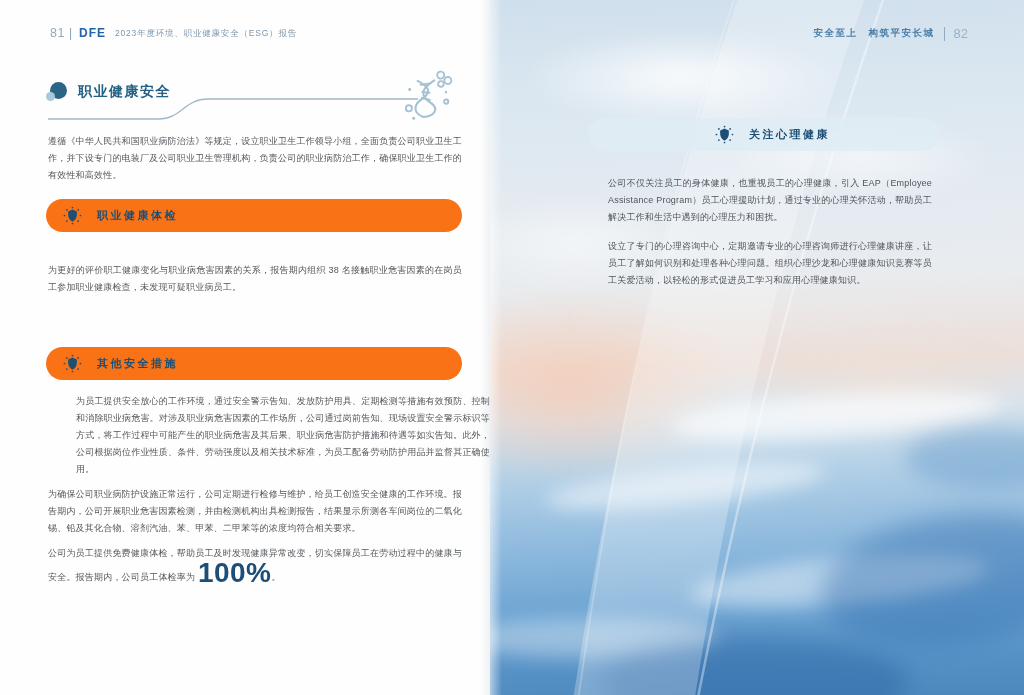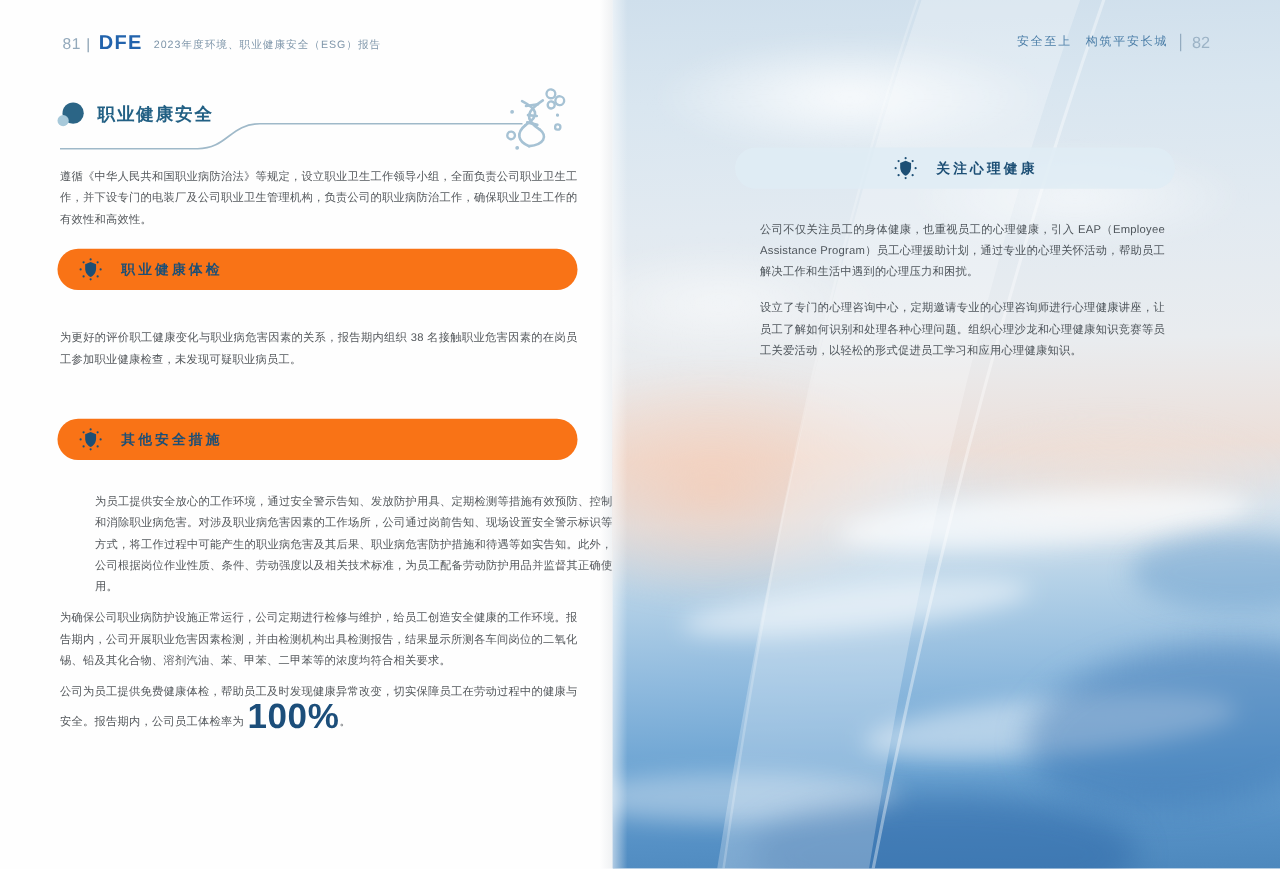--- a/index.html
+++ b/index.html
@@ -8,37 +8,37 @@
     font-family:"Liberation Sans","DejaVu Sans",sans-serif;
     background:#ffffff;
   }
   
   .page-left{position:absolute;left:0;top:0;width:490px;height:695px;background:#fefefe;}
   .gutter{position:absolute;left:480px;top:0;width:10px;height:695px;z-index:4;
     background:linear-gradient(90deg,rgba(110,130,150,0) 0%,rgba(110,130,150,0.10) 100%);}
   .header-left{position:absolute;top:26px;left:50px;display:flex;align-items:center;}
   .pageno-l{color:#93a9bb;font-size:12.5px;letter-spacing:0.5px;}
   .hsep{color:#8aa0b2;font-size:12px;margin:0 7px 0 4px;font-weight:300;}
-  .logo{color:#2263ac;font-weight:800;font-size:16px;letter-spacing:1px;}
+  .logo{color:#2263ac;font-weight:800;font-size:12px;letter-spacing:1px;}
   .report-title{color:#7f96aa;font-size:8.5px;letter-spacing:0.8px;margin-left:9px;padding-top:2px;}
 
   .title-block{position:absolute;top:78px;left:46px;width:420px;height:46px;}
   .title-icon{position:absolute;left:2px;top:4px;width:22px;height:22px;}
   .title-icon .big{position:absolute;left:2px;top:0;width:17px;height:17px;border-radius:50%;background:#2b6586;}
   .title-icon .small{position:absolute;left:-2px;top:10px;width:9px;height:9px;border-radius:50%;background:#a7c9da;}
   .title-text{position:absolute;left:32px;top:5px;font-size:14px;font-weight:700;color:#226084;letter-spacing:1.5px;}
   .title-line{position:absolute;left:0;top:8px;}
   .dna-icon{position:absolute;right:14px;top:-10px;width:48px;height:54px;transform:rotate(6deg);}
 
   .hbar{position:absolute;left:46px;width:416px;height:33px;background:#f97316;border-radius:17px;
     display:flex;align-items:center;}
   .hbar .b-icon{margin-left:17px;width:19px;height:19px;display:flex;}
   .hbar .b-label{margin-left:15px;font-size:11px;font-weight:700;color:#1d4f75;letter-spacing:2.5px;}
   #hbar-1{top:199px;}
-  #hbar-2{top:335px;}
+  #hbar-2{top:347px;}
 
   .p{position:absolute;left:48px;width:414px;font-size:9px;line-height:17px;color:#54585c;
      letter-spacing:0.2px;text-align:justify;}
   #p-intro{top:124px;}
   #p-s0{top:253px;}
   #p-s1a{top:384px;margin-left:28px;}
   #p-s1b{top:477px;}
   #p-hl{top:534px;line-height:20px;}
   .big-val{font-size:28px;font-weight:600;color:#1c4e7a;letter-spacing:0.5px;vertical-align:-2px;}
 
@@ -60,21 +60,21 @@
   .streak1{left:180px;top:395px;width:330px;height:42px;background:rgba(255,255,255,0.65);transform:rotate(-4deg);}
   .streak2{left:55px;top:468px;width:280px;height:36px;background:rgba(255,255,255,0.5);transform:rotate(-6deg);}
   .streak3{left:200px;top:558px;width:300px;height:46px;background:rgba(255,255,255,0.45);transform:rotate(-5deg);}
   .streak4{left:-30px;top:618px;width:260px;height:40px;background:rgba(255,255,255,0.35);}
   .deep1{left:330px;top:515px;width:270px;height:130px;background:rgba(47,108,172,0.40);transform:rotate(-8deg);filter:blur(12px);}
   .deep2{left:110px;top:636px;width:310px;height:95px;background:rgba(43,100,165,0.45);filter:blur(12px);}
   .deep3{left:415px;top:428px;width:170px;height:60px;background:rgba(80,140,195,0.35);filter:blur(10px);}
   .arc-overlay{position:absolute;inset:0;z-index:2;}
 
   .header-right{position:absolute;top:26px;right:56px;display:flex;align-items:center;z-index:6;}
-  .slogan{color:#4a7da7;font-size:9.5px;font-weight:400;letter-spacing:1.5px;}
+  .slogan{color:#4a7da7;font-size:9.5px;font-weight:700;letter-spacing:1.5px;}
   .vsep{width:1px;height:14px;background:#93abc0;margin:0 9px;}
   .pageno-r{color:#9cb3c6;font-size:13px;}
 
   .hbar-r{position:absolute;left:98px;top:118px;width:352px;height:33px;z-index:6;
     background:rgba(223,236,244,0.85);border-radius:17px;display:flex;align-items:center;justify-content:center;}
   .p-r{position:absolute;left:118px;width:324px;font-size:9px;line-height:17px;color:#4e555b;
      letter-spacing:0.2px;text-align:justify;z-index:6;}
   #pr-p0{top:166px;}
   #pr-p1{top:229px;}
 </style>

